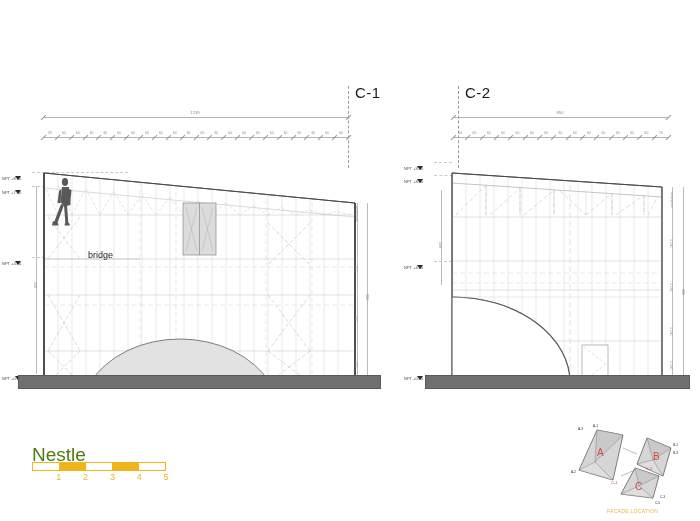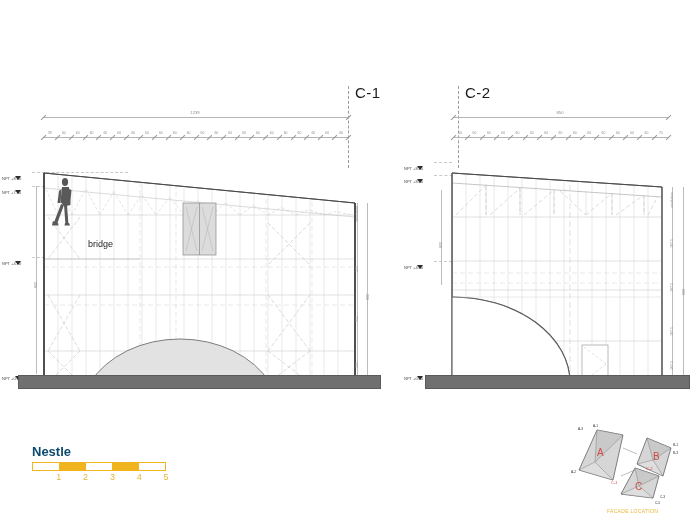--- a/index.html
+++ b/index.html
@@ -113,24 +113,23 @@
   
   .facade-title {
     position: absolute;
     font-size: 16px;
     color: #e8b73a;
     letter-spacing: .3px;
     font-family: "Liberation Sans", sans-serif;
   }
   .brand {
     position: absolute;
-    font-size: 13px;
-    color: #0c4a6e;
+    font-size: 19px;
+    color: #4d7c0f;
     font-family: "Liberation Sans", sans-serif;
-    font-weight: bold;
   }
   .scalebar {
     position: absolute;
     display: flex;
     border: 1px solid #f0b51e;
     height: 9px;
   }
   .scalebar i { display: block; height: 100%; }
   .scalenums {
     position: absolute;
@@ -370,21 +369,21 @@
         <path d="M 69,34 L 71.5,35 L 70,50 L 67.5,49 Z"></path>
         <path d="M 61.5,34 L 59,36 L 57.5,48 L 60.5,48 Z"></path>
       </g>
     </g>
 
     <polygon points="44,18 355,48 355,228 44,228" fill="none" stroke="#4a4a4a" stroke-width="1"></polygon>
     <line x1="44" y1="18" x2="44" y2="228" stroke="#3c3c3c" stroke-width="1.4"></line>
     <line x1="355" y1="48" x2="355" y2="228" stroke="#3c3c3c" stroke-width="1.4"></line>
   </svg>
 
-  <div class="bridge-lbl" style="left:88px; top:239px;">bridge</div>
+  <div class="bridge-lbl" style="left:88px; top:250px;">bridge</div>
 
   <div class="abs vdim" style="left:357px; top:203px; height:172px;"></div>
   <div class="abs vdim" style="left:367px; top:203px; height:172px;"></div>
   <div class="abs vdimtxt" style="left:355px; top:222px;">ventilation</div>
   <div class="abs vdimtxt" style="left:355px; top:272px;">270</div>
   <div class="abs vdimtxt" style="left:355px; top:322px;">255</div>
   <div class="abs vdimtxt" style="left:355px; top:368px;">235</div>
   <div class="abs vdimtxt" style="left:366px; top:300px;">800</div>
 
   <div class="ground" style="left:18px; top:375px; width:363px; height:14px;"></div>

